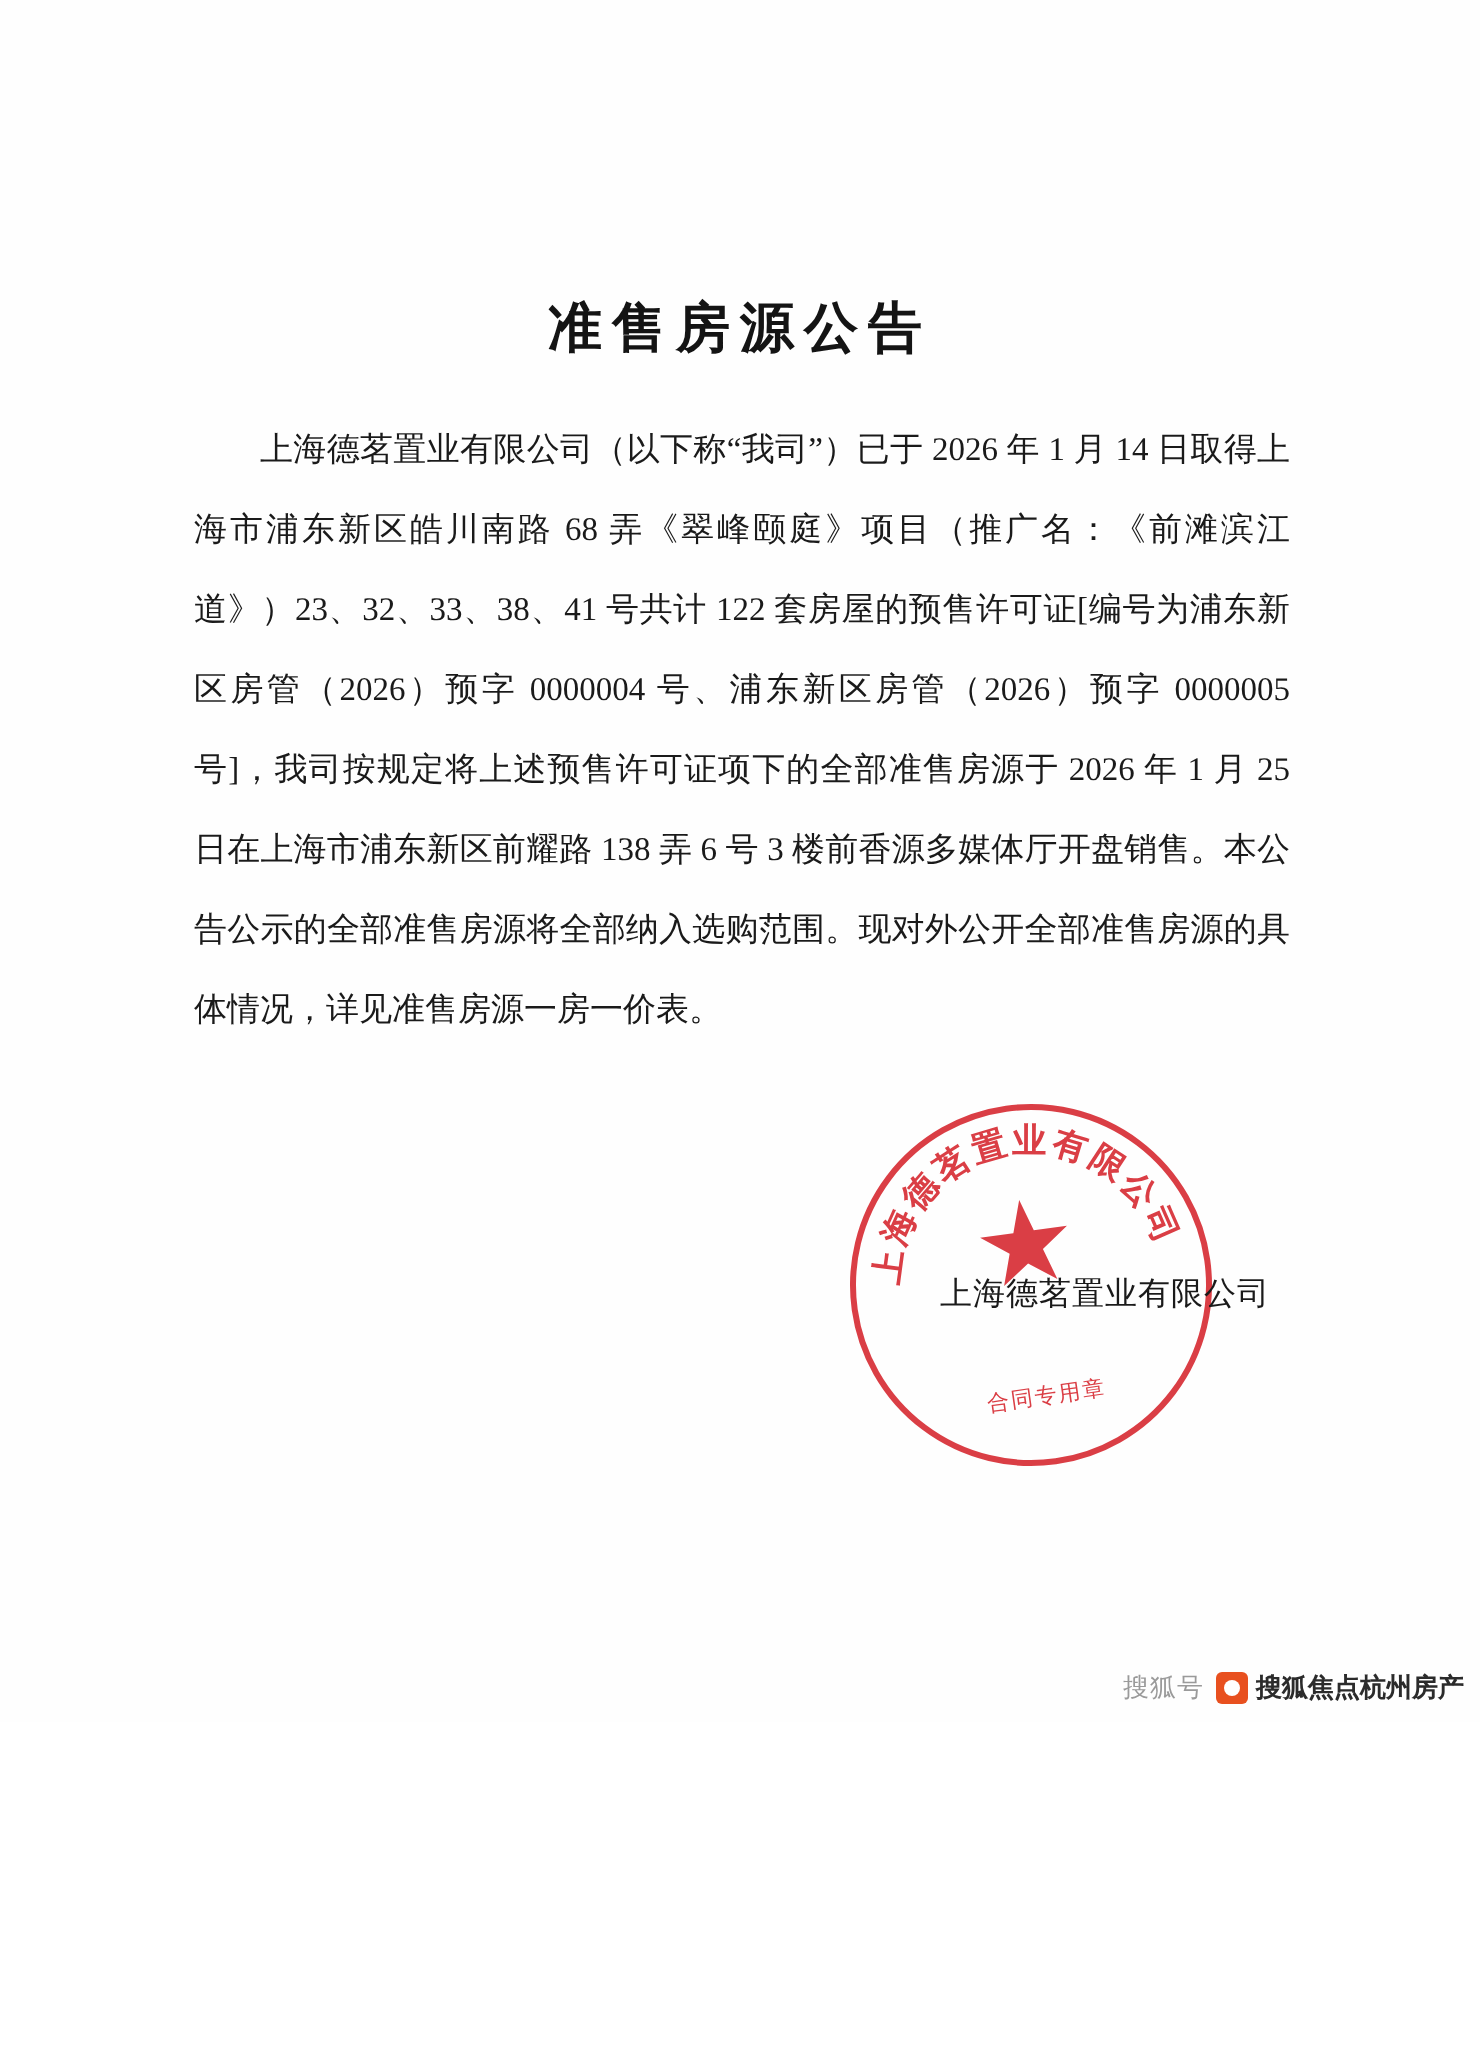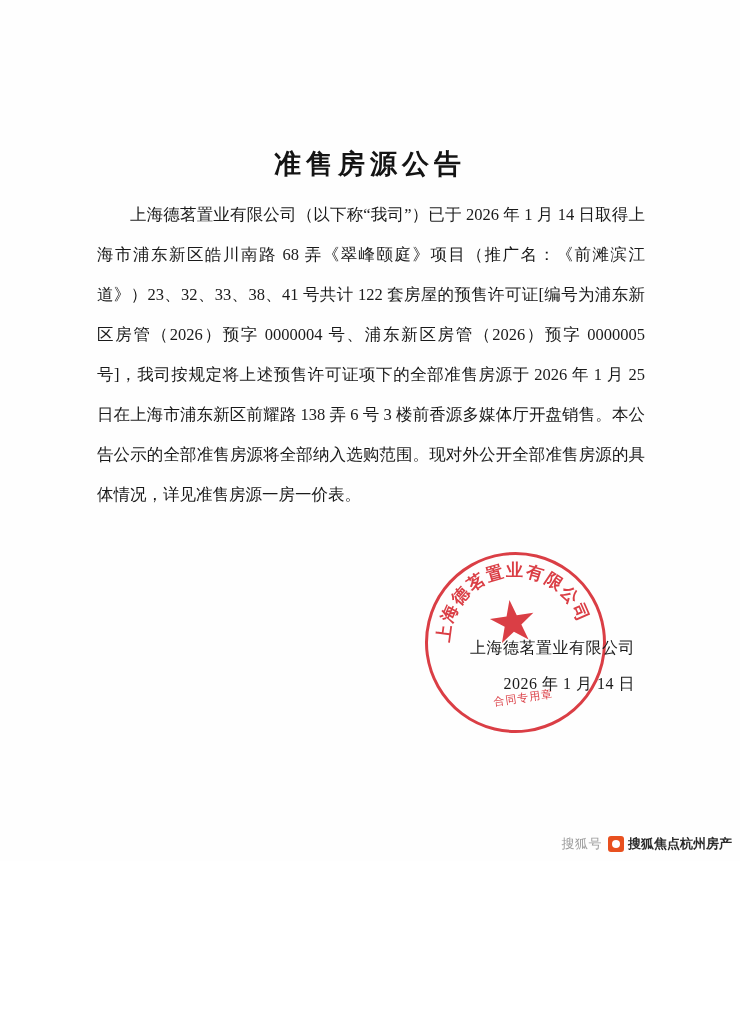--- a/index.html
+++ b/index.html
@@ -27,21 +27,21 @@
     width: 740px;
     text-align: center;
     font-size: 27px;
     font-weight: bold;
     letter-spacing: 5px;
     color: #141414;
     font-family: "Liberation Serif", "DejaVu Serif", serif;
   }
   .body-text {
     position: absolute;
-    top: 195px;
+    top: 205px;
     left: 97px;
     width: 548px;
     font-size: 16.5px;
     line-height: 40px;
     color: #1a1a1a;
     text-align: justify;
     text-justify: inter-character;
     text-indent: 33px;
     font-family: "Liberation Serif", "DejaVu Serif", serif;
   }
@@ -184,21 +184,20 @@
       </svg>
       <div class="seal-star">
         <span>★</span>
       </div>
       <div class="seal-bottom">合同专用章</div>
     </div>
   </div>
 
   <div class="signature-block">
     <div class="sign-line">上海德茗置业有限公司</div>
-    <div class="sign-line">2026 年 1 月 14 日</div>
   </div>
 
   <div class="footer-tag">
     <span class="label">搜狐号</span>
     <span class="brand">
       <span class="sohu-mark"></span>
       <span>搜狐焦点杭州房产</span>
     </span>
   </div>
 

